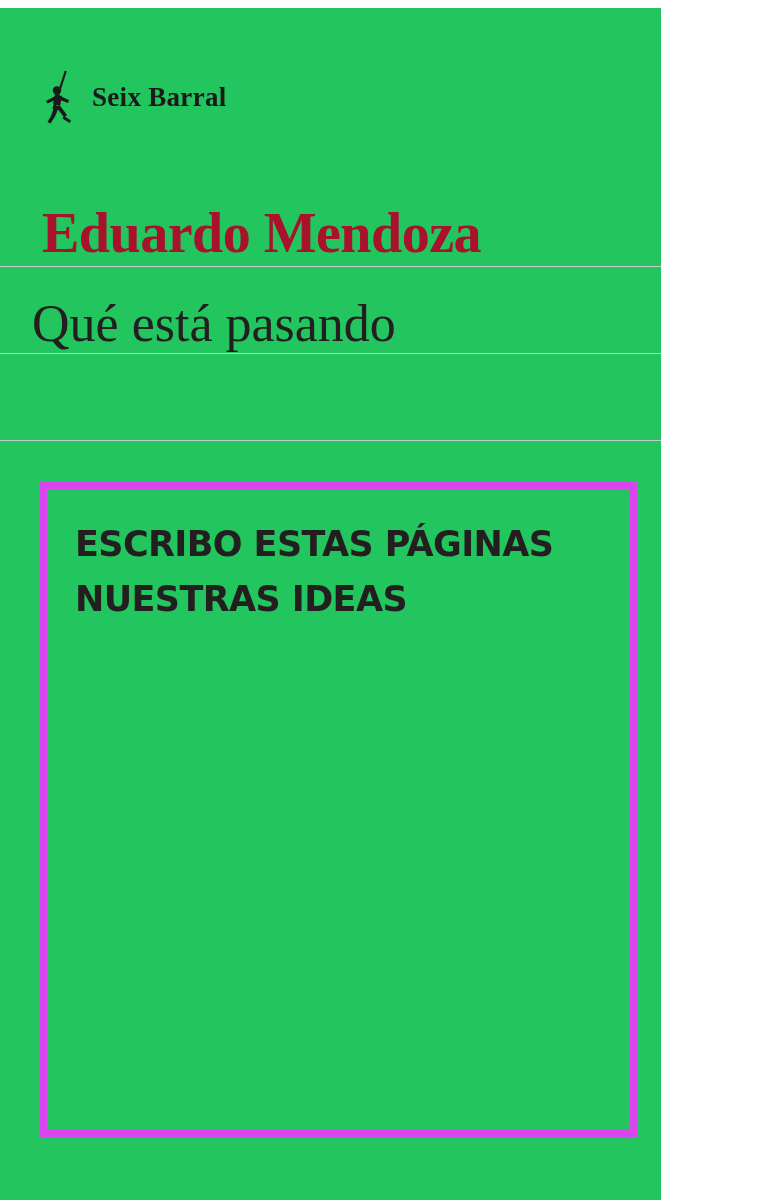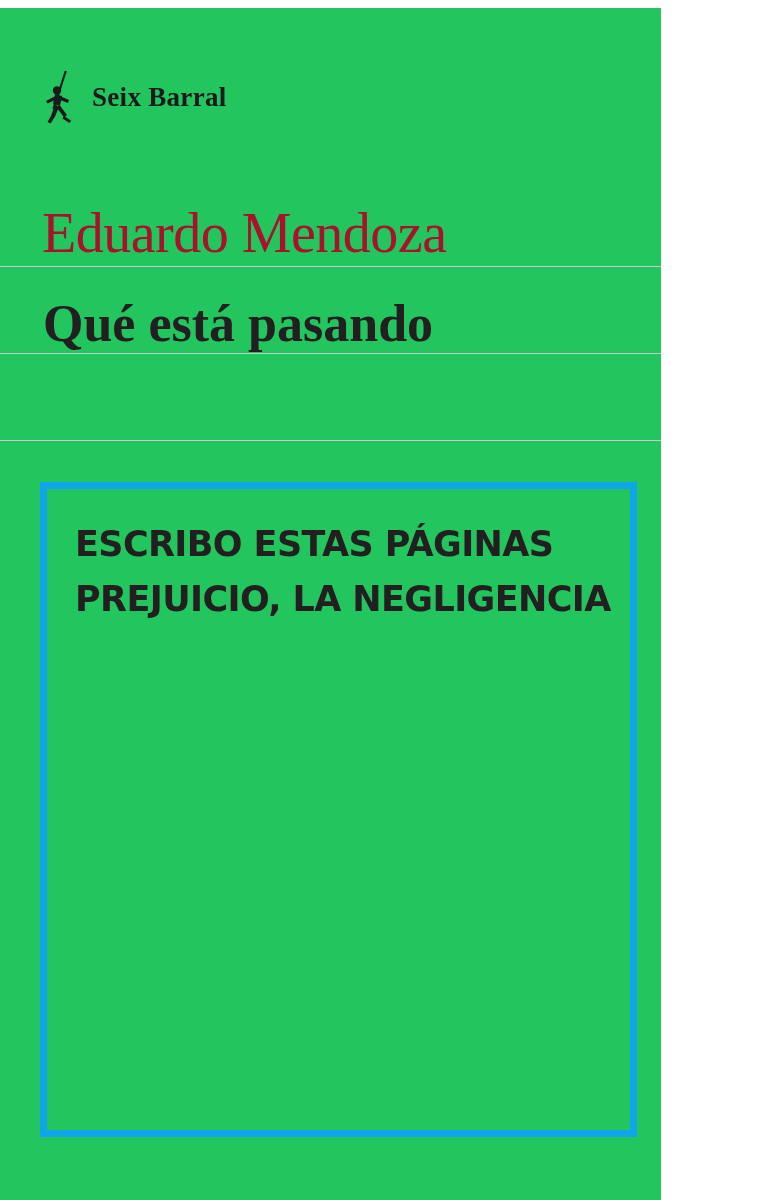--- a/index.html
+++ b/index.html
@@ -54,52 +54,52 @@
   .rule.r1 { top: 258px; }
   .rule.r2 { top: 345px; }
   .rule.r3 { top: 432px; }
 
   
   .author {
     position: absolute;
     left: 42px;
     top: 196px;
     font-family: "Liberation Serif", serif;
-    font-weight: normal;
+    font-weight: bold;
     font-size: 56px;
     line-height: 1.05;
     color: #a8122b;
     letter-spacing: -0.5px;
     white-space: nowrap;
     text-align: center;
   }
 
   
   .title {
     position: absolute;
-    left: 43px;
+    left: 32px;
     top: 272px;
     width: 700px;
     font-family: "Liberation Serif", serif;
-    font-weight: bold;
+    font-weight: normal;
     font-size: 52px;
     line-height: 87px;
     color: #231f20;
     letter-spacing: 0px;
   }
   .title .line { display: block; }
 
   
   .quote-box {
     position: absolute;
     left: 40px;
     top: 474px;
     width: 597px;
     height: 655px;
-    border: 7px solid #0ea5e9;
+    border: 7px solid #d946ef;
     box-sizing: border-box;
     background: transparent;
   }
   .quote-text {
     position: absolute;
     left: 28px;
     top: 28px;
     width: 545px;
     font-family: "DejaVu Sans", sans-serif;
     font-weight: bold;
@@ -148,17 +148,17 @@
 
   <div class="author">Eduardo Mendoza</div>
 
   <div class="title">
     <span class="line">Qué está pasando</span>
   </div>
 
   <div class="quote-box">
     <div class="quote-text">
       <span class="line">ESCRIBO ESTAS PÁGINAS</span>
-      <span class="line">PREJUICIO, LA NEGLIGENCIA</span>
+      <span class="line">NUESTRAS IDEAS</span>
     </div>
   </div>
 
 </div>
 
 </body></html>

